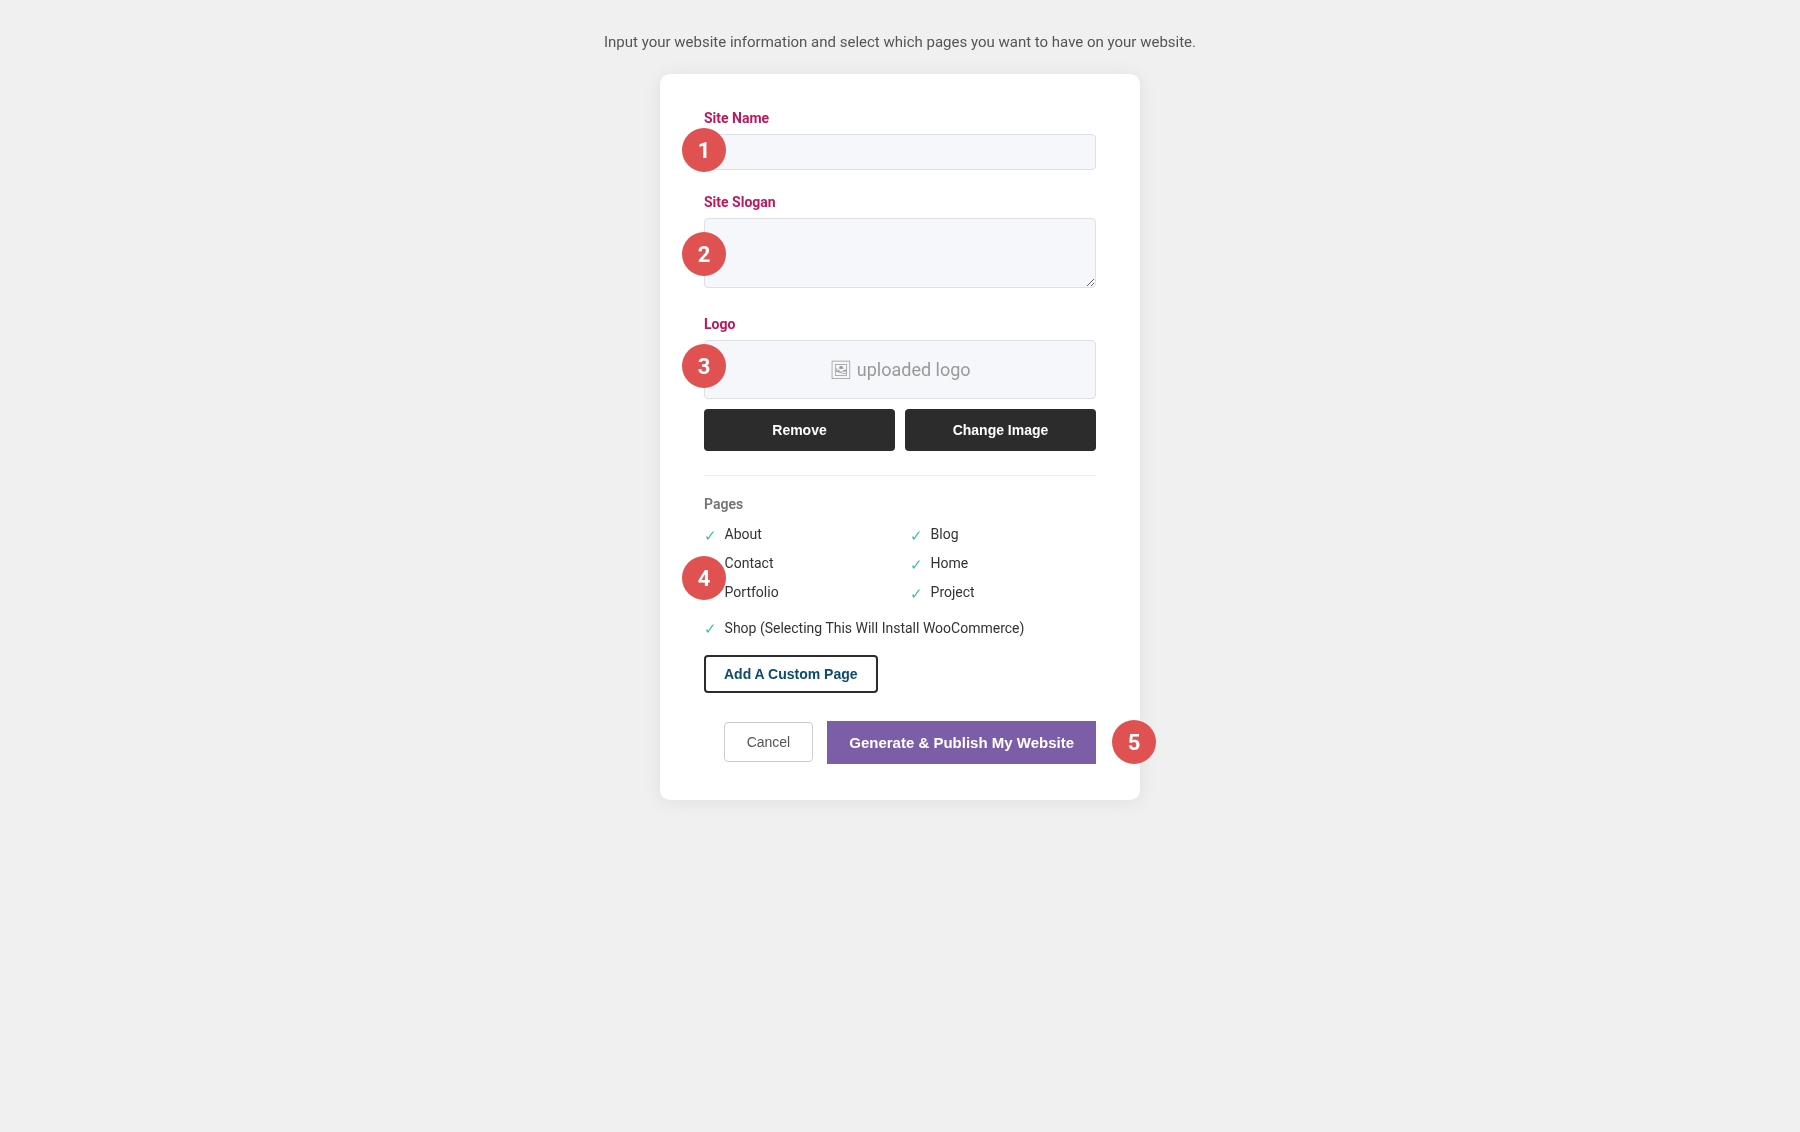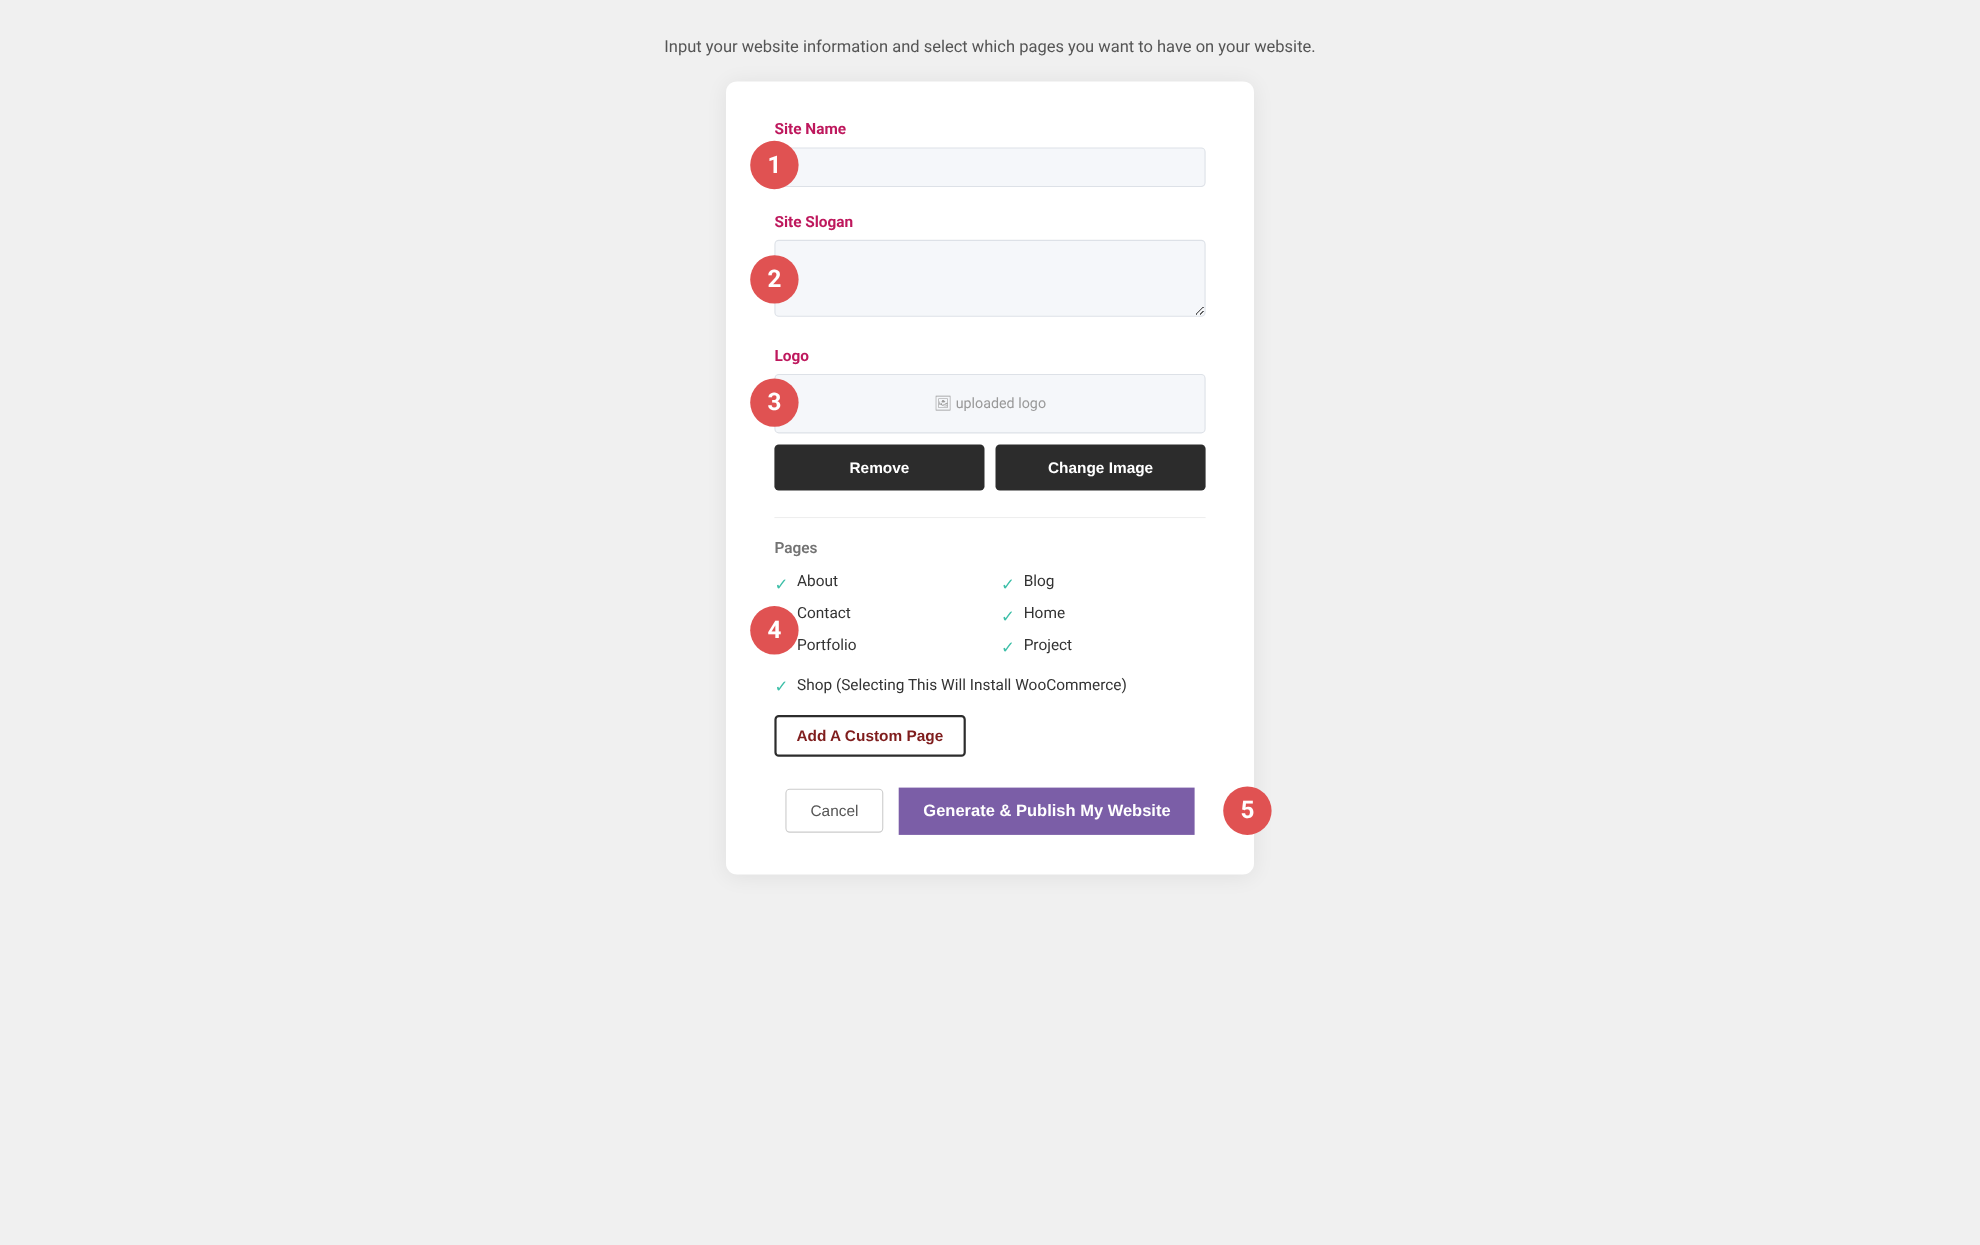--- a/index.html
+++ b/index.html
@@ -128,21 +128,21 @@
       padding: 18px;
       text-align: center;
       color: #888;
       font-size: 13px;
       margin-bottom: 10px;
     }
 
     .logo-preview-img {
       display: inline-block;
       color: #999;
-      font-size: 13px;
+      font-size: 18px;
     }
 
     .logo-btn-row {
       display: flex;
       gap: 10px;
     }
 
     .btn-dark {
       flex: 1;
       background-color: #2c2c2c;
@@ -200,26 +200,26 @@
     }
 
     .btn-add-custom {
       background-color: transparent;
       border: 2px solid #2c2c2c;
       border-radius: 4px;
       padding: 9px 18px;
       font-size: 14px;
       font-weight: 600;
       cursor: pointer;
-      color: #7f1d1d;
+      color: #0c4a6e;
     }
 
     .form-footer {
       display: flex;
-      justify-content: center;
+      justify-content: flex-end;
       align-items: center;
       gap: 14px;
       margin-top: 28px;
       position: relative;
     }
 
     .btn-cancel {
       background-color: #fff;
       border: 1px solid #ccc;
       border-radius: 4px;

